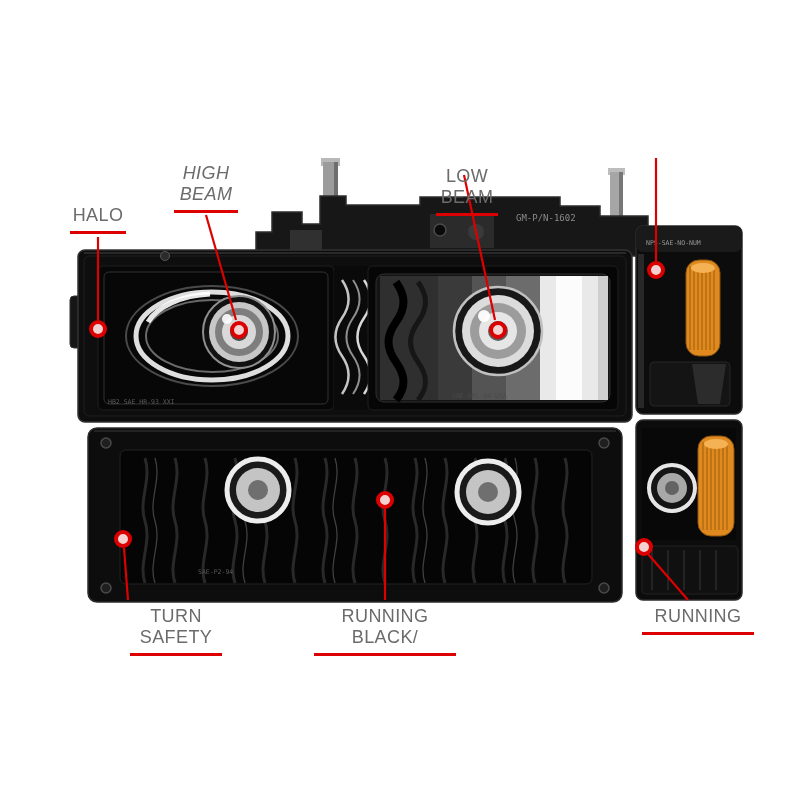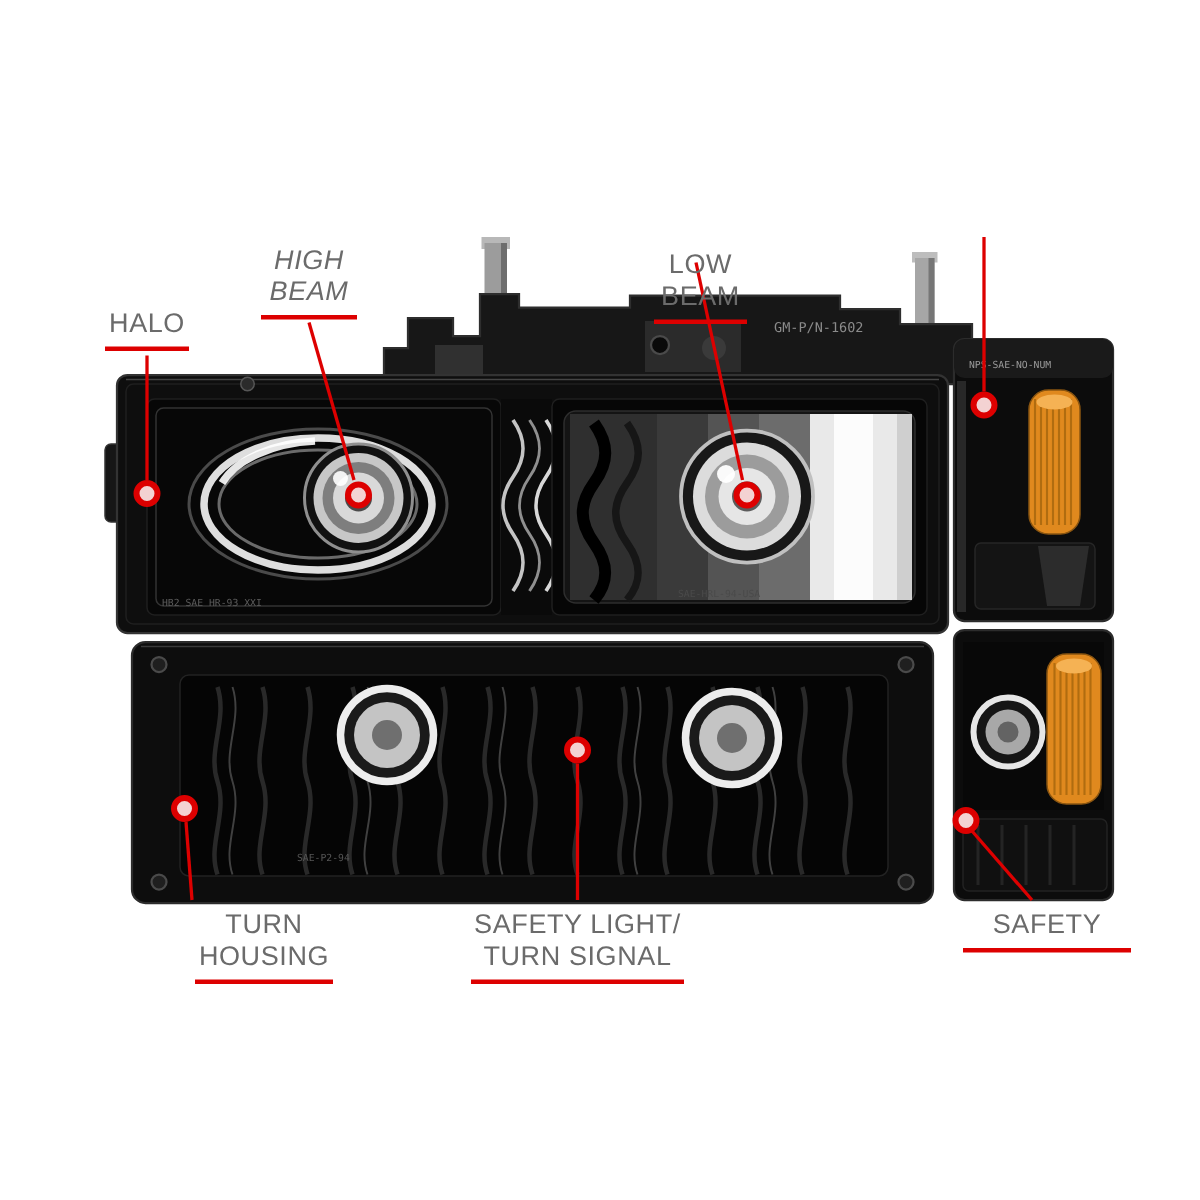--- a/index.html
+++ b/index.html
@@ -198,25 +198,24 @@
   </div>
 
   <div class="callout-label" style="left:436px; top:121px; width:62px;margin-top:45px;">
     <div>LOW</div>
     <div>BEAM</div>
   </div>
 
 
   <div class="callout-label" style="left:130px; top:606px; width:92px;">
     <div>TURN</div>
-    <div>HOUSING</div>
+    <div>SAFETY</div>
   </div>
 
   <div class="callout-label" style="left:314px; top:606px; width:142px;">
-    <div>SAFETY LIGHT/</div>
-    <div>TURN SIGNAL</div>
+    <div>RUNNING BLACK/</div>
   </div>
 
   <div class="callout-label" style="left:642px; top:606px; width:112px;">
-    <div>SAFETY</div>
+    <div>RUNNING</div>
   </div>
 
 </div>
 
 </body></html>

